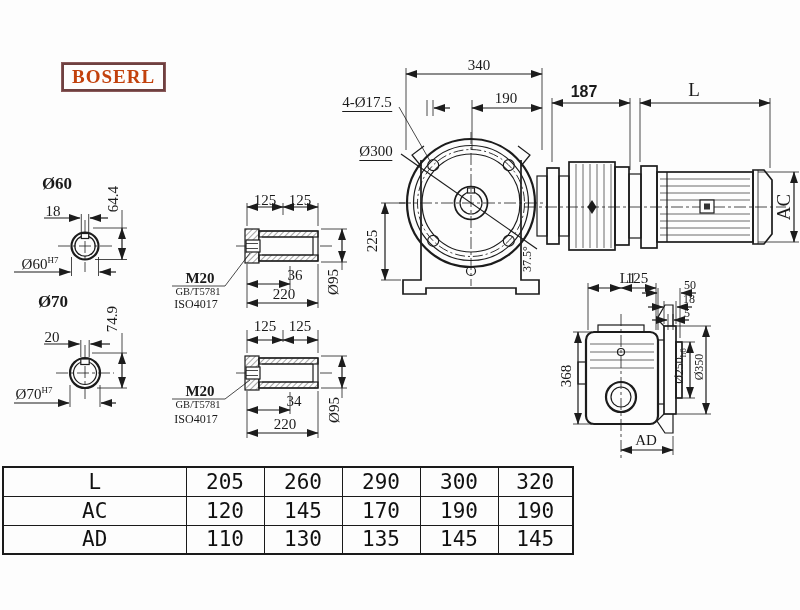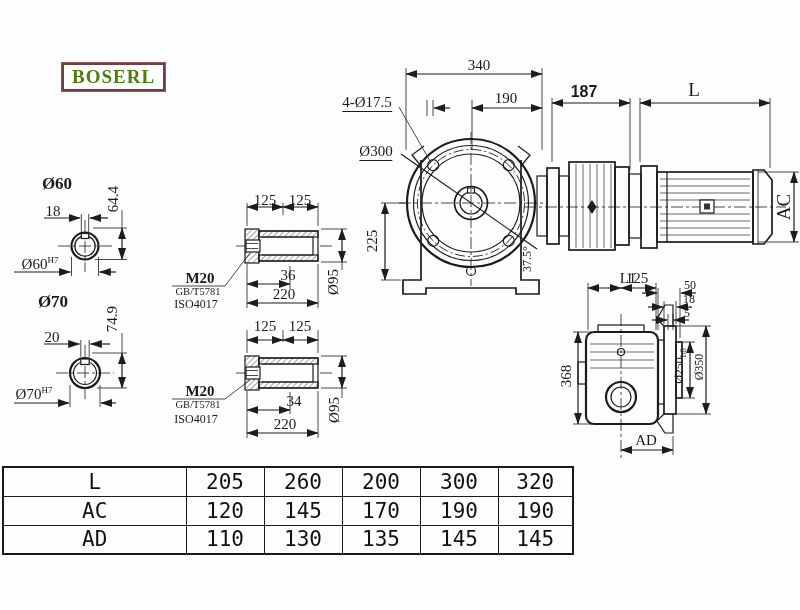--- a/index.html
+++ b/index.html
@@ -2,21 +2,21 @@
 <html><head>
 <meta charset="utf-8">
 <style>
   html,body{margin:0;padding:0;background:#ffffff;}
   #page{position:relative;width:800px;height:610px;background:#fdfdfd;overflow:hidden;
         font-family:"Liberation Serif",serif;color:#1a1a1a;}
   #title{position:absolute;left:8px;top:0px;font-family:"Liberation Sans",sans-serif;
          font-weight:800;font-size:34px;color:#0d0d0d;letter-spacing:0px;white-space:nowrap;}
   #logo{position:absolute;left:62px;top:63px;border:2px solid #6e4040;outline:1px solid #8a5a5a;
         padding:1px 8px;background:#fdfdfd;}
-  #logo span{font-family:"Liberation Serif",serif;font-size:19px;font-weight:600;color:#4d7c0f;letter-spacing:1px;}
+  #logo span{font-family:"Liberation Serif",serif;font-size:19px;font-weight:600;color:#c2410c;letter-spacing:1px;}
   svg{position:absolute;left:0;top:0;}
   svg *{vector-effect:none;}
   .ln{stroke:#1c1c1c;fill:none;stroke-width:1.2;}
   .thk{stroke:#1c1c1c;fill:none;stroke-width:2.2;}
   .med{stroke:#1c1c1c;fill:none;stroke-width:1.7;}
   .thin{stroke:#1c1c1c;fill:none;stroke-width:0.8;}
   .fin{stroke:#1c1c1c;fill:none;stroke-width:0.65;}
   .cl{stroke:#1c1c1c;fill:none;stroke-width:0.8;stroke-dasharray:12 3 3 3;}
   .dsh{stroke:#1c1c1c;fill:none;stroke-width:0.9;stroke-dasharray:10 3 2 3;}
   .hat{fill:url(#hatch);stroke:#1c1c1c;stroke-width:1.2;}
@@ -315,21 +315,21 @@
 <span class="dim big" style="left:53px;top:302px">Ø70</span>
 <span class="dim" style="left:52px;top:337px">20</span>
 <span class="dim rot" style="left:112px;top:319px">74.9</span>
 <span class="dim" style="left:34px;top:394px"><span>Ø70</span><sup>H7</sup></span>
 
 <span class="dim" style="left:265px;top:200px">125</span>
 <span class="dim" style="left:300px;top:200px">125</span>
 <span class="dim" style="left:200px;top:278px;font-weight:700">M20</span>
 <span class="dim sm" style="left:198px;top:291px">GB/T5781</span>
 <span class="dim md" style="left:196px;top:304px">ISO4017</span>
-<span class="dim" style="left:288px;top:275px">36</span>
+<span class="dim" style="left:295px;top:275px">36</span>
 <span class="dim" style="left:284px;top:294px">220</span>
 <span class="dim rot" style="left:333px;top:282px">Ø95</span>
 
 <span class="dim" style="left:265px;top:326px">125</span>
 <span class="dim" style="left:300px;top:326px">125</span>
 <span class="dim" style="left:200px;top:391px;font-weight:700">M20</span>
 <span class="dim sm" style="left:198px;top:404px">GB/T5781</span>
 <span class="dim md" style="left:196px;top:419px">ISO4017</span>
 <span class="dim" style="left:294px;top:401px">34</span>
 <span class="dim" style="left:285px;top:424px">220</span>
@@ -352,21 +352,21 @@
         <col style="width:78px">
         <col style="width:78px">
         <col style="width:78px">
         <col style="width:75px">
       </colgroup>
   <tbody>
   <tr style="height:29px">
     <td class="num">L</td>
     <td class="num">205</td>
     <td class="num">260</td>
-    <td class="num">200</td>
+    <td class="num">290</td>
     <td class="num">300</td>
     <td class="num">320</td>
   </tr>
   <tr style="height:29px">
     <td class="num">AC</td>
     <td class="num">120</td>
     <td class="num">145</td>
     <td class="num">170</td>
     <td class="num">190</td>
     <td class="num">190</td>

